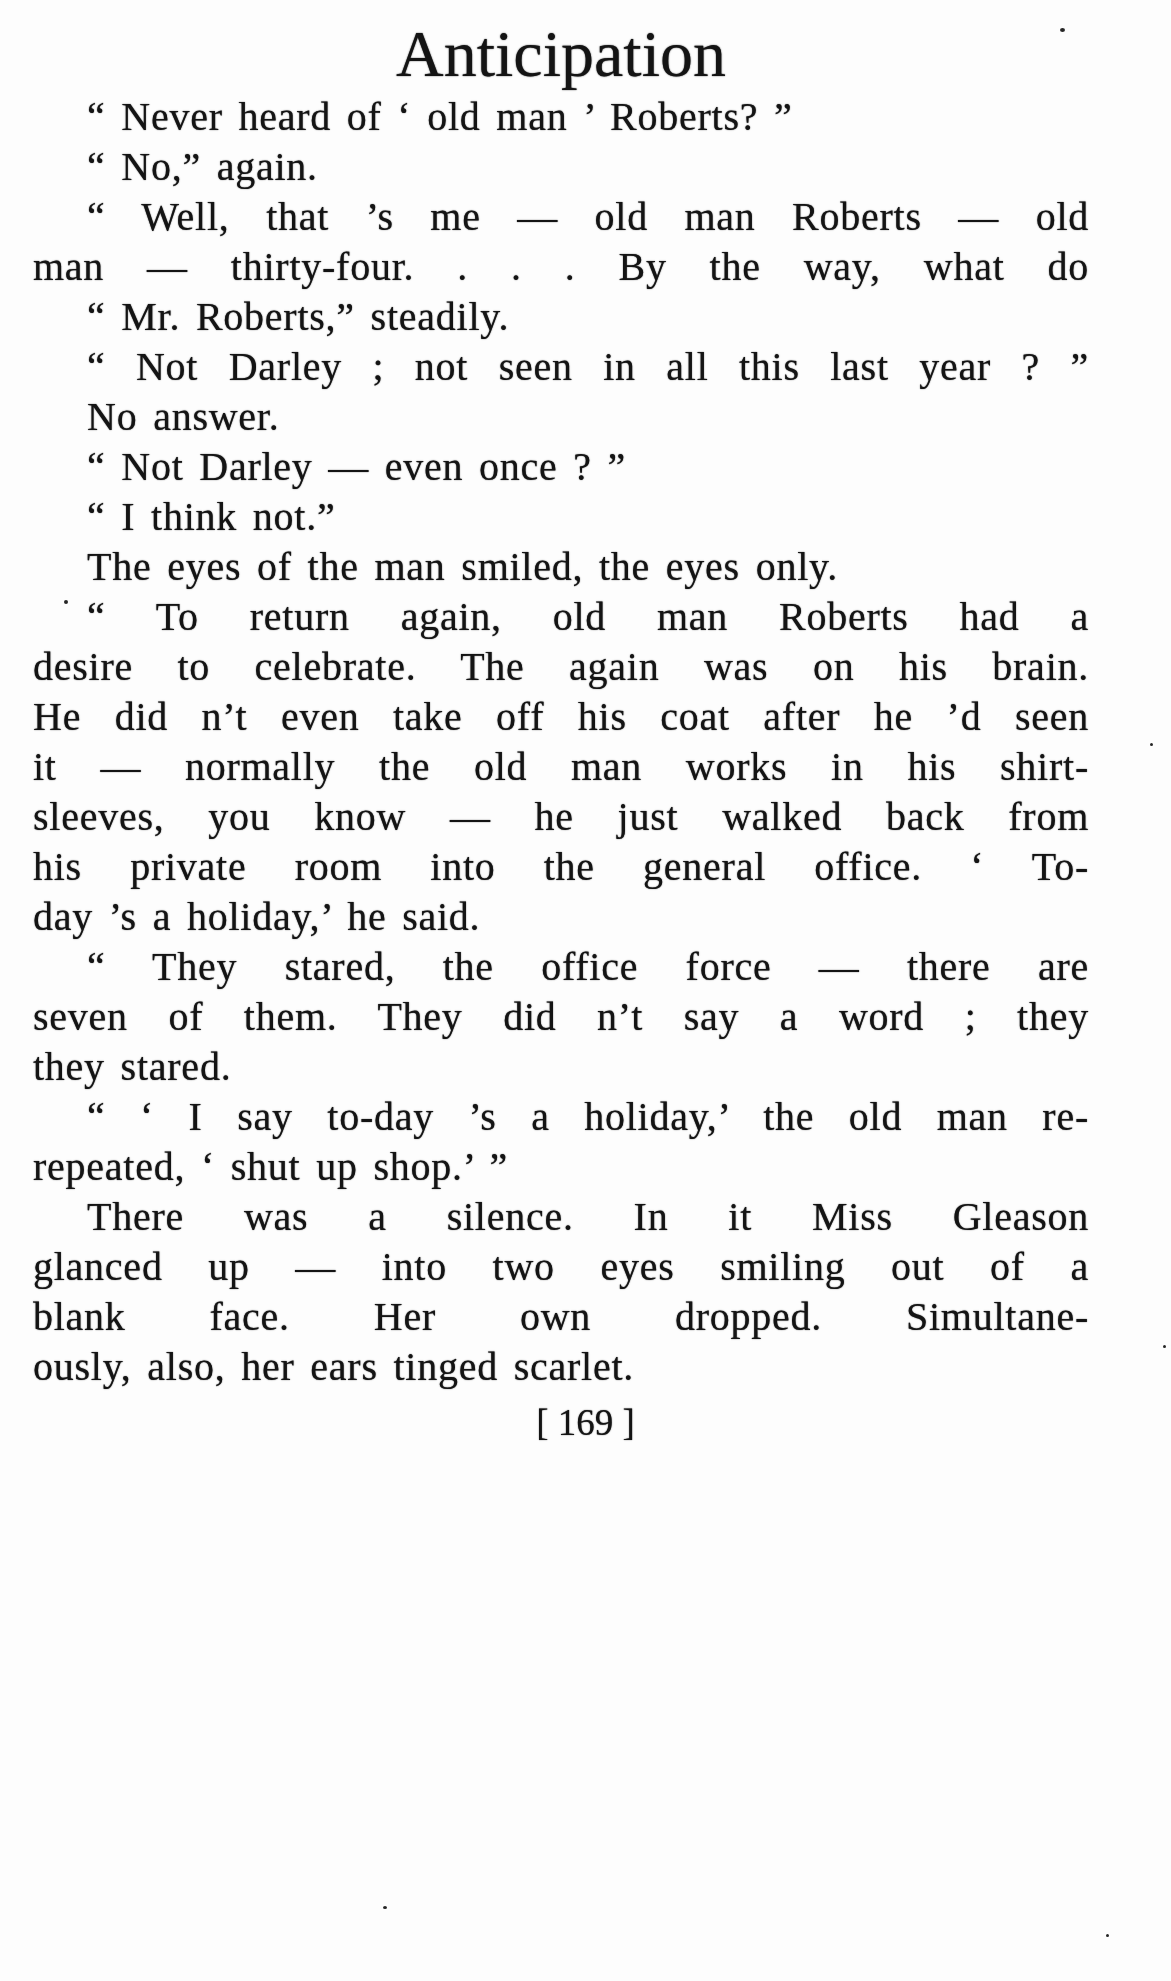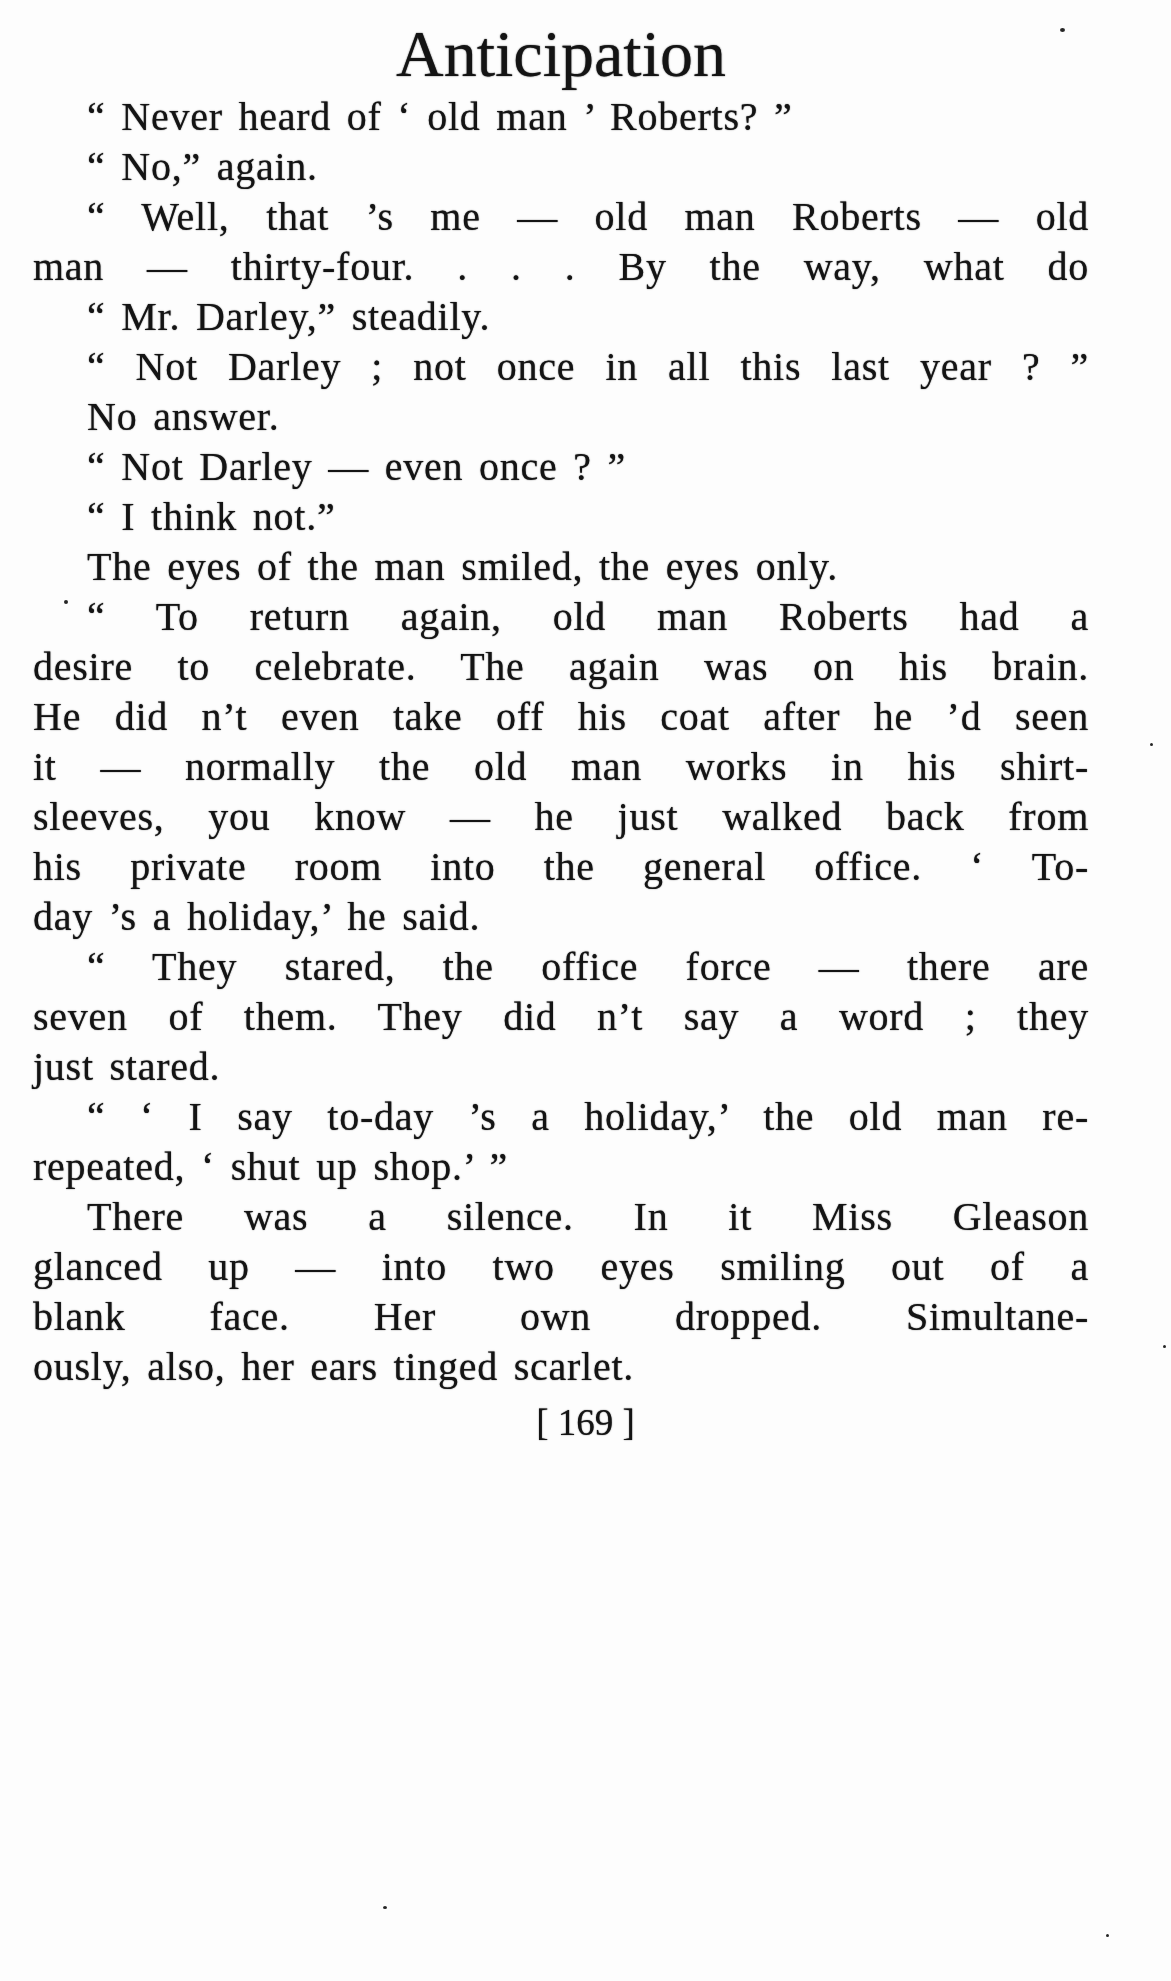--- a/index.html
+++ b/index.html
@@ -58,24 +58,24 @@
         <div class="line first">“ Never heard of ‘ old man ’ Roberts? ”</div>
       </div>
       <div class="para">
         <div class="line first">“ No,” again.</div>
       </div>
       <div class="para">
         <div class="line first full">“ Well, that ’s me — old man Roberts — old</div>
         <div class="line full">man — thirty-four. . . . By the way, what do</div>
       </div>
       <div class="para">
-        <div class="line first">“ Mr. Darley,” steadily.</div>
+        <div class="line first">“ Mr. Roberts,” steadily.</div>
       </div>
       <div class="para">
-        <div class="line first full">“ Not Darley ; not once in all this last year ? ”</div>
+        <div class="line first full">“ Not Darley ; not seen in all this last year ? ”</div>
       </div>
       <div class="para">
         <div class="line first">No answer.</div>
       </div>
       <div class="para">
         <div class="line first">“ Not Darley — even once ? ”</div>
       </div>
       <div class="para">
         <div class="line first">“ I think not.”</div>
       </div>
@@ -87,21 +87,21 @@
         <div class="line full">desire to celebrate.  The again was on his brain.</div>
         <div class="line full">He did n’t even take off his coat after he ’d seen</div>
         <div class="line full">it — normally the old man works in his shirt-</div>
         <div class="line full">sleeves, you know — he just walked back from</div>
         <div class="line full">his private room into the general office.  ‘ To-</div>
         <div class="line">day ’s a holiday,’ he said.</div>
       </div>
       <div class="para">
         <div class="line first full">“ They stared, the office force — there are</div>
         <div class="line full">seven of them.  They did n’t say a word ; they</div>
-        <div class="line">just stared.</div>
+        <div class="line">they stared.</div>
       </div>
       <div class="para">
         <div class="line first full">“ ‘ I say to-day ’s a holiday,’ the old man re-</div>
         <div class="line">repeated, ‘ shut up shop.’ ”</div>
       </div>
       <div class="para">
         <div class="line first full">There was a silence.  In it Miss Gleason</div>
         <div class="line full">glanced up — into two eyes smiling out of a</div>
         <div class="line full">blank face.  Her own dropped.  Simultane-</div>
         <div class="line">ously, also, her ears tinged scarlet.</div>

